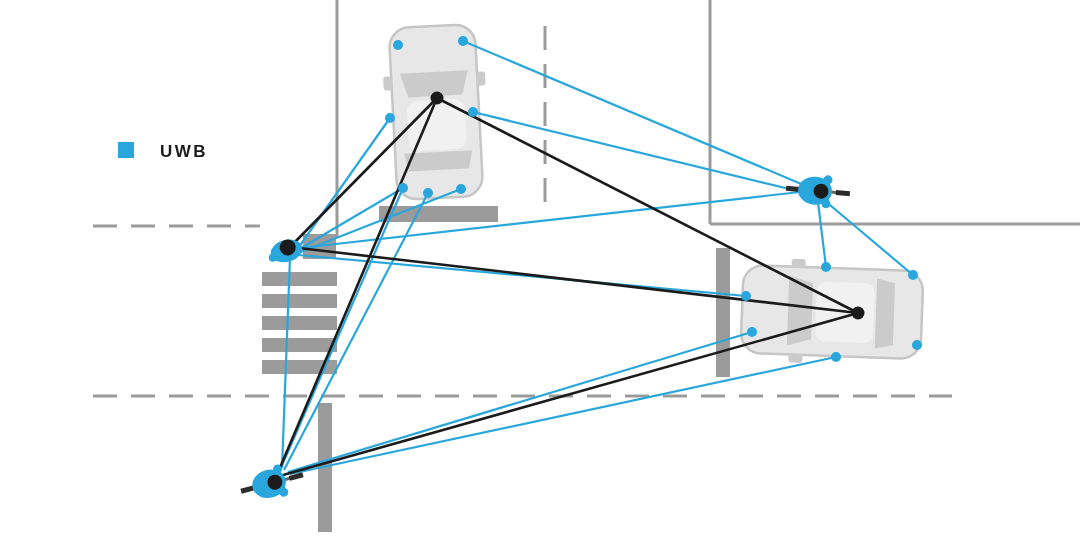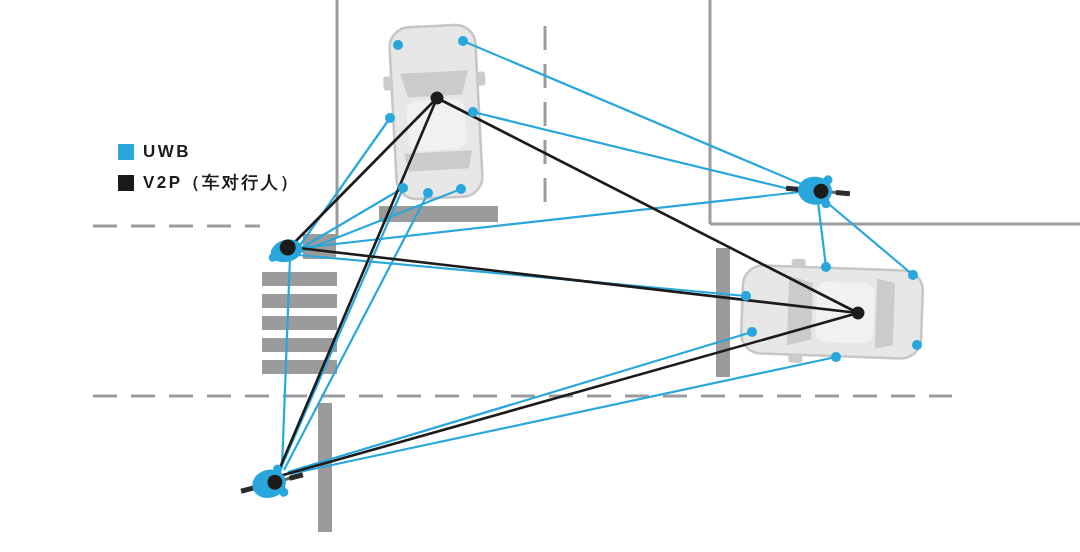--- a/index.html
+++ b/index.html
@@ -1,20 +1,20 @@
 <!DOCTYPE html>
 <html><head>
 <meta charset="utf-8">
 <style>
   html,body{margin:0;padding:0;background:#ffffff;}
   body{width:1080px;height:552px;overflow:hidden;font-family:"Liberation Sans",sans-serif;}
   .stage{position:relative;width:1080px;height:552px;background:#ffffff;}
   svg{position:absolute;left:0;top:0;width:1080px;height:552px;display:block;}
   .legend{position:absolute;left:118px;top:142px;display:flex;flex-direction:column;gap:9px;}
-  .legend-row{display:flex;align-items:center;gap:9px;}
+  .legend-row{display:flex;gap:26px;}
   .swatch{width:16px;height:16px;display:inline-block;flex:0 0 auto;}
   .legend-label{font-size:17px;font-weight:700;color:#1b1b1b;letter-spacing:2.5px;white-space:nowrap;}
 </style>
 </head>
 <body>
 
 <div class="stage">
   <svg id="diagram-svg" xmlns="http://www.w3.org/2000/svg" viewBox="0 0 1080 552">
       <g>
         <line x1="337" y1="0" x2="337" y2="238" stroke="#9B9B9B" stroke-width="3"></line>
@@ -116,18 +116,14 @@
         <circle cx="437" cy="98" r="6.5" fill="#1B1B1B"></circle>
         <circle cx="858" cy="313" r="6.5" fill="#1B1B1B"></circle>
       </g>
     </svg>
 
   <div class="legend">
     <div class="legend-row">
       <span class="swatch" id="sw-uwb" style="background: rgb(41, 167, 220);"></span>
       <span class="legend-label">UWB</span>
     </div>
-    <div class="legend-row">
-      <span class="swatch" id="sw-v2p" style="background: rgb(27, 27, 27);"></span>
-      <span class="legend-label">V2P（车对行人）</span>
-    </div>
   </div>
 </div>
 
 </body></html>

